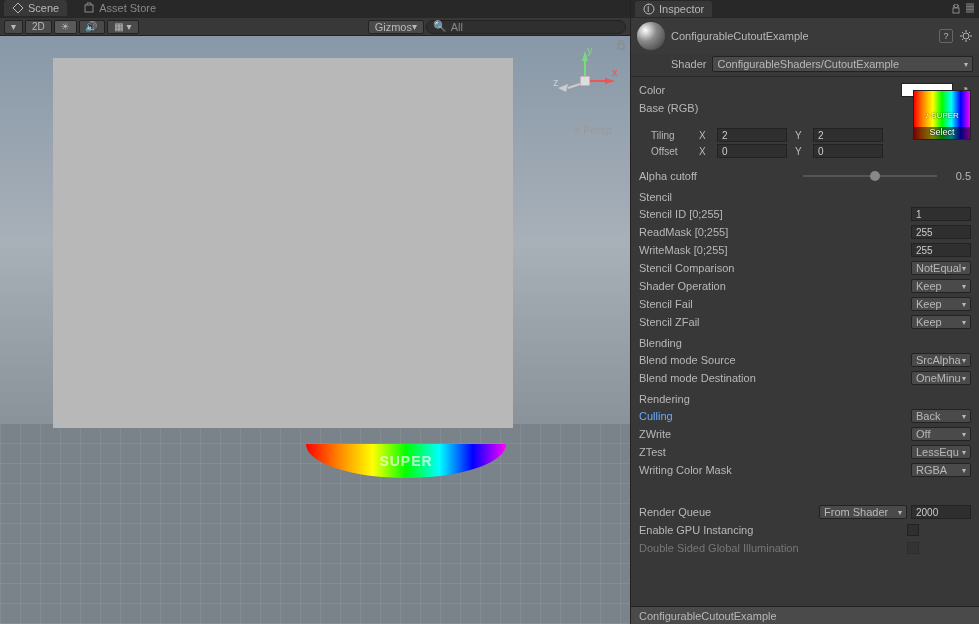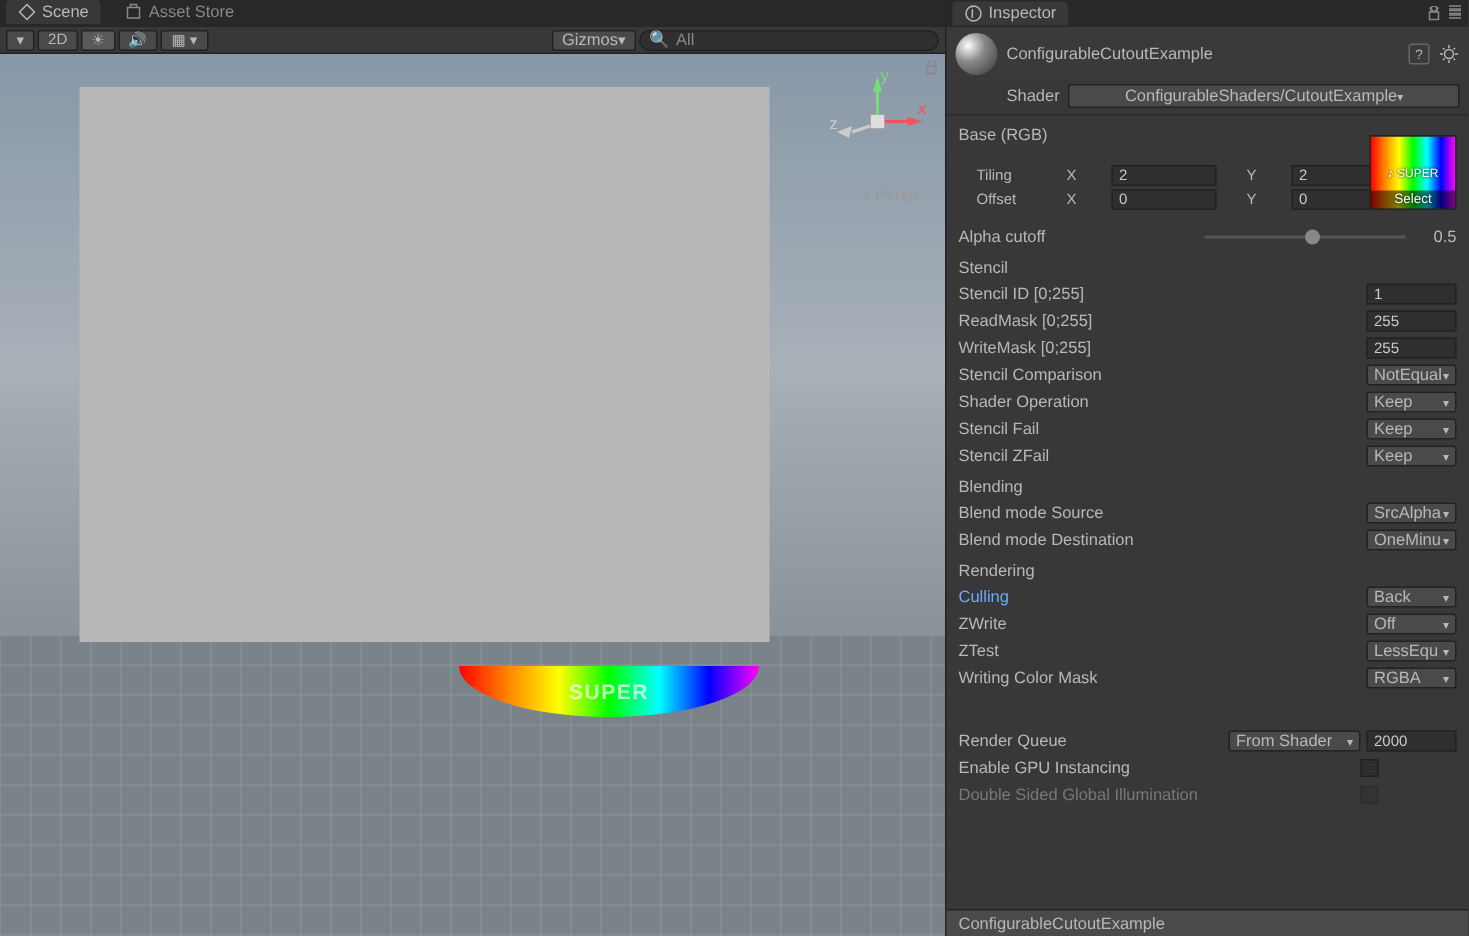--- a/index.html
+++ b/index.html
@@ -22,33 +22,33 @@
 .rainbow { position: absolute; left: 306px; top: 408px; width: 200px; height: 34px; background: linear-gradient(90deg, #ff0000, #ff8800, #ffff00, #00ff00, #00ffff, #0000ff, #ff00ff); border-radius: 0 0 100px 100px / 0 0 34px 34px; display:flex; align-items:center; justify-content:center; color: rgba(255,255,255,0.7); font-weight:bold; font-size:14px; letter-spacing:1px; overflow:hidden; }
 .right-panel { width: 349px; height: 624px; background: #383838; display: flex; flex-direction: column; border-left: 1px solid #222; }
 .insp-tab-bar { height: 18px; background: #282828; display: flex; align-items: center; justify-content: space-between; padding: 0 4px; }
 .insp-tab { display: flex; align-items: center; gap: 4px; padding: 2px 8px; background: #383838; border-radius: 3px 3px 0 0; }
 .inspector-body { flex: 1; overflow-y: auto; }
 .material-header { display: flex; align-items: center; padding: 4px 6px; gap: 6px; background: #3a3a3a; }
 .mat-sphere { width: 28px; height: 28px; border-radius: 50%; background: radial-gradient(circle at 30% 30%, #fff, #888 40%, #333); flex-shrink:0; }
 .mat-name { flex: 1; color: #b8b8b8; }
 .help-icon { width: 14px; height: 14px; border: 1px solid #666; border-radius: 2px; display:flex; align-items:center; justify-content:center; font-size:9px; }
 .shader-row { display: flex; align-items: center; padding: 2px 6px 4px 40px; gap: 6px; border-bottom: 1px solid #2a2a2a; }
-.shader-dd { flex: 1; height: 16px; background: #4a4a4a; border: 1px solid #222; border-radius: 2px; padding: 0 4px; display: flex; align-items: center; justify-content: center; font-size: 10px; }
+.shader-dd { flex: 1; height: 16px; background: #4a4a4a; border: 1px solid #222; border-radius: 2px; padding: 0 4px; display: flex; align-items: center; justify-content: space-between; font-size: 10px; }
 .chev { font-size: 8px; }
 .prop-section { padding: 4px 8px; }
 .prop-row { display: flex; align-items: center; height: 18px; gap: 4px; }
 .prop-label { width: 160px; color: #b8b8b8; }
 .prop-label.highlight { color: #6aaaff; }
 .prop-label.dim { color: #777; }
 .section-title { font-weight: normal; margin-top: 6px; margin-bottom: 2px; }
 .color-swatch { width: 52px; height: 14px; background: #fff; border: 1px solid #222; }
 .eyedrop { width: 14px; height: 14px; display:flex; align-items:center; justify-content:center; }
 .tex-thumb { width: 58px; height: 50px; background: linear-gradient(90deg, #ff0000, #ff8800, #ffff00, #00ff00, #00ffff, #0000ff, #ff00ff); border: 1px solid #222; position: absolute; right: 8px; top: 72px; display:flex; flex-direction:column; align-items:center; justify-content:center; font-size:8px; color:#fff; text-shadow:0 0 2px #000; }
 .tex-select { position:absolute; bottom:0; left:0; right:0; height:12px; background:rgba(0,0,0,0.5); text-align:center; font-size:9px; }
-.xy-row { display: flex; align-items: center; height: 16px; gap: 20px; padding-left: 12px; }
+.xy-row { display: flex; align-items: center; height: 16px; gap: 8px; padding-left: 12px; }
 .xy-label { width: 40px; font-size: 10px; }
 .ax-label { width: 10px; font-size: 10px; }
 .num-input { width: 70px; height: 14px; background: #2f2f2f; border: 1px solid #222; color: #ccc; padding: 0 4px; font-size: 10px; }
 .num-input.wide { width: 60px; }
 .slider { flex: 1; height: 14px; position: relative; }
 .slider-track { position: absolute; top: 6px; left: 0; right: 0; height: 2px; background: #555; }
 .slider-thumb { position: absolute; top: 2px; width: 10px; height: 10px; background: #888; border-radius: 50%; }
 .dd { width: 60px; height: 14px; background: #4a4a4a; border: 1px solid #222; border-radius: 2px; padding: 0 4px; display: flex; align-items: center; justify-content: space-between; font-size: 10px; }
 .dd.wide { width: 88px; }
 .checkbox { width: 12px; height: 12px; background: #2f2f2f; border: 1px solid #222; }
@@ -156,20 +156,26 @@
     <div class="shader-row">
       <span>Shader</span>
       <div class="shader-dd">
         <span>ConfigurableShaders/CutoutExample</span>
           <span class="chev">▾</span>
       </div>
     </div>
 
     <div class="prop-section">
       <div class="prop-row">
+        <span class="prop-label">Color</span>
+        <div class="spacer"></div>
+        <div class="color-swatch"></div>
+        <div class="eyedrop">↗</div>
+      </div>
+      <div class="prop-row">
         <span class="prop-label">Base (RGB)</span>
       </div>
       <div class="tex-thumb">♪ SUPER<div class="tex-select">Select</div></div>
 
       <div class="xy-row" style="margin-top:10px">
         <span class="xy-label">Tiling</span>
         <span class="ax-label">X</span>
         <input class="num-input" value="2" style="">
         <span class="ax-label">Y</span>
         <input class="num-input" value="2" style="">

